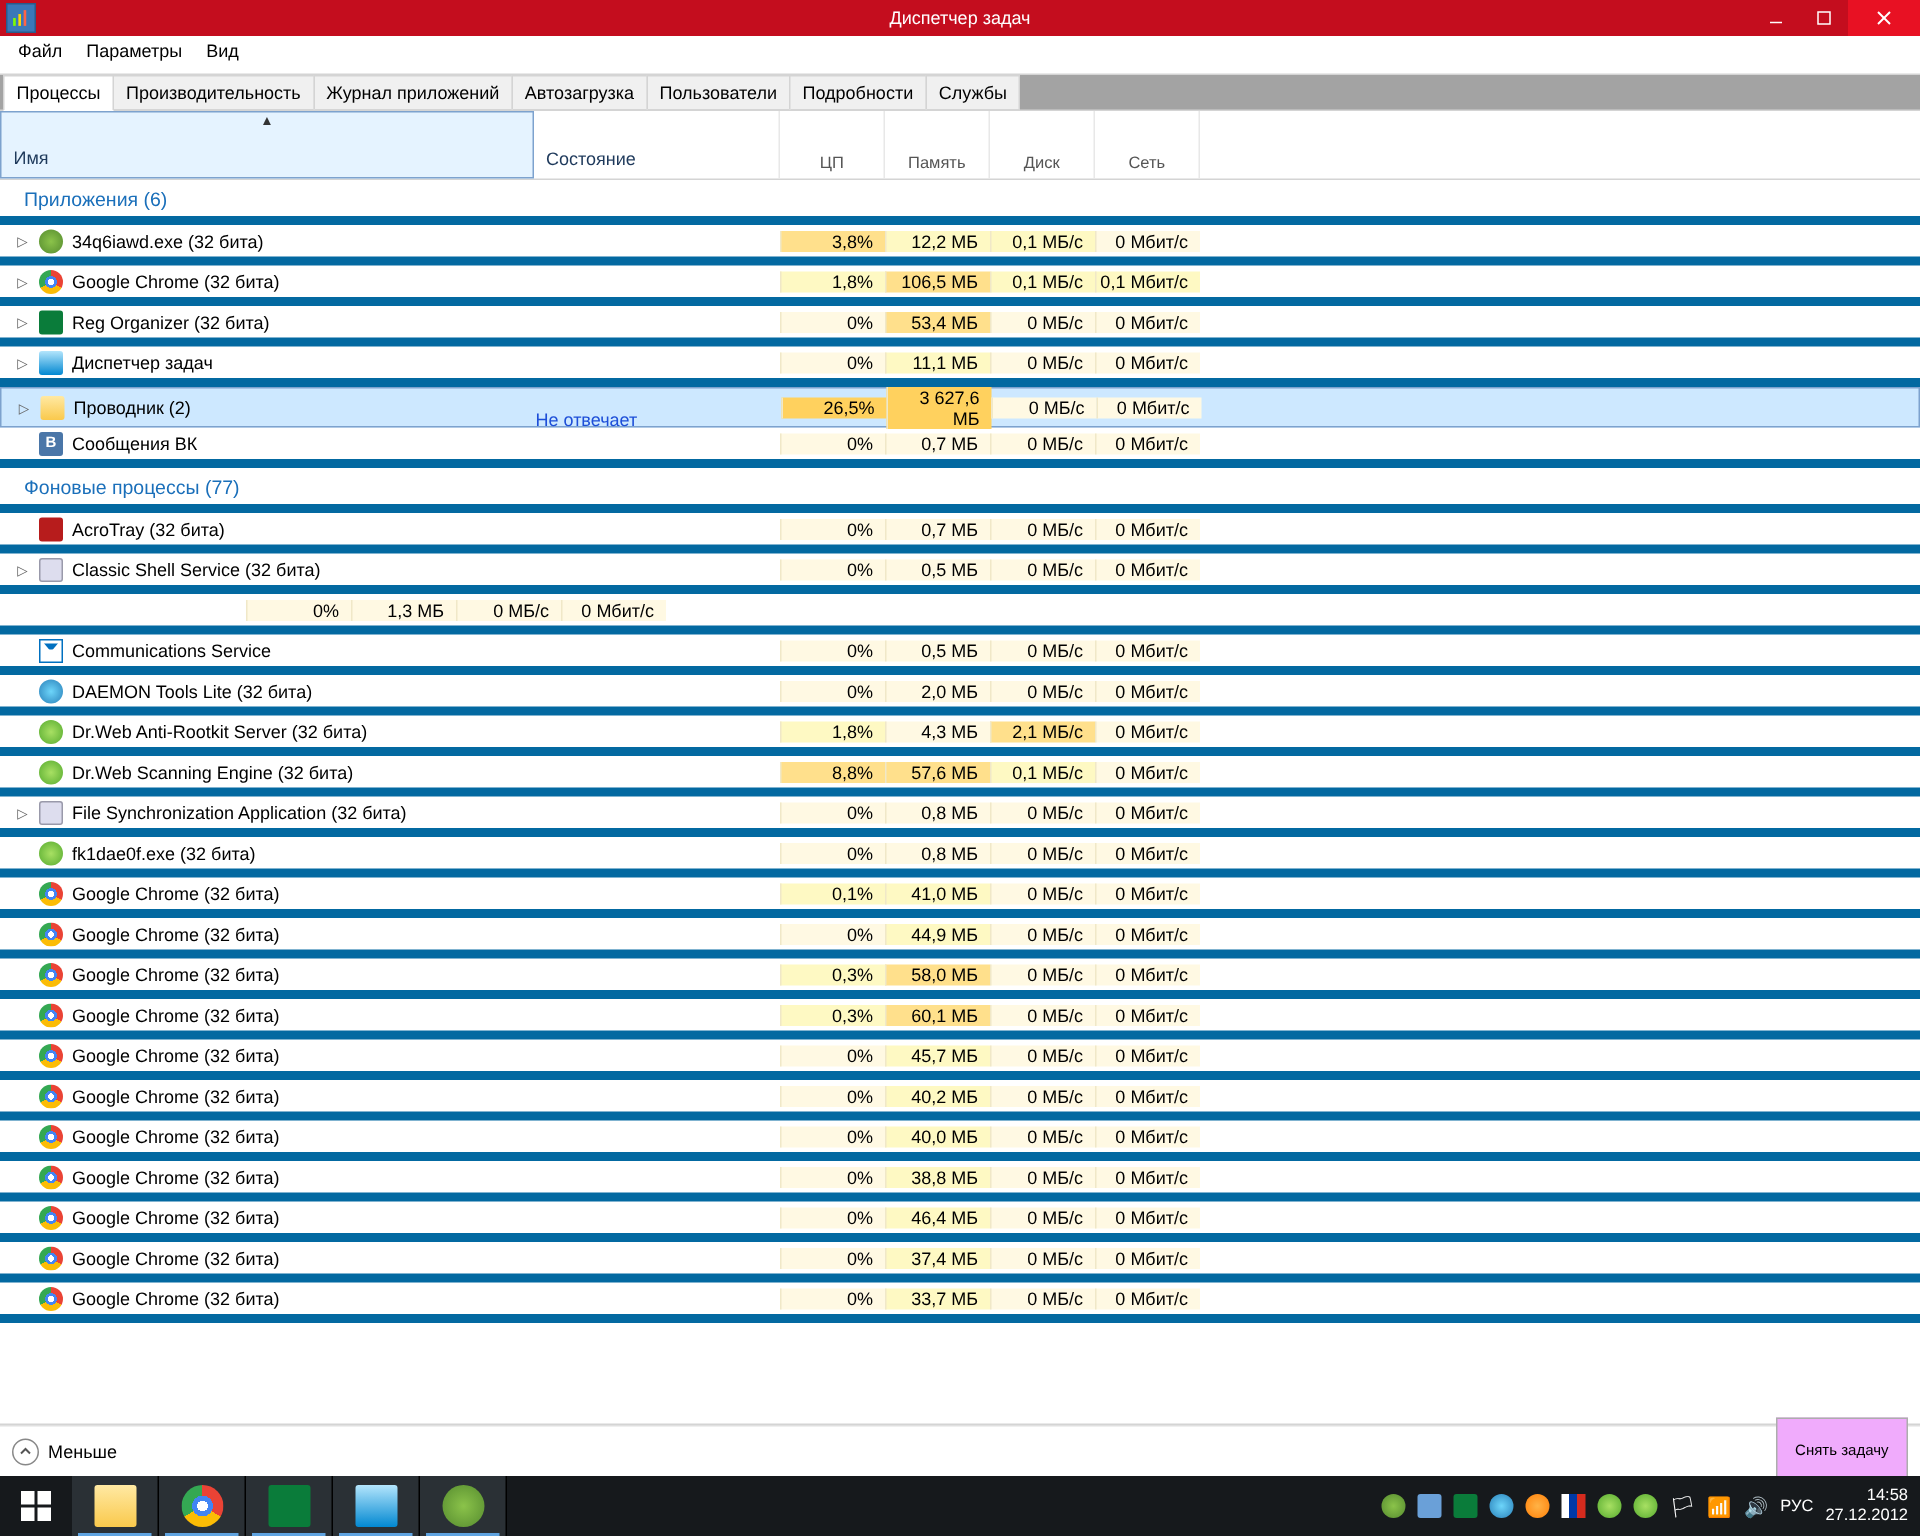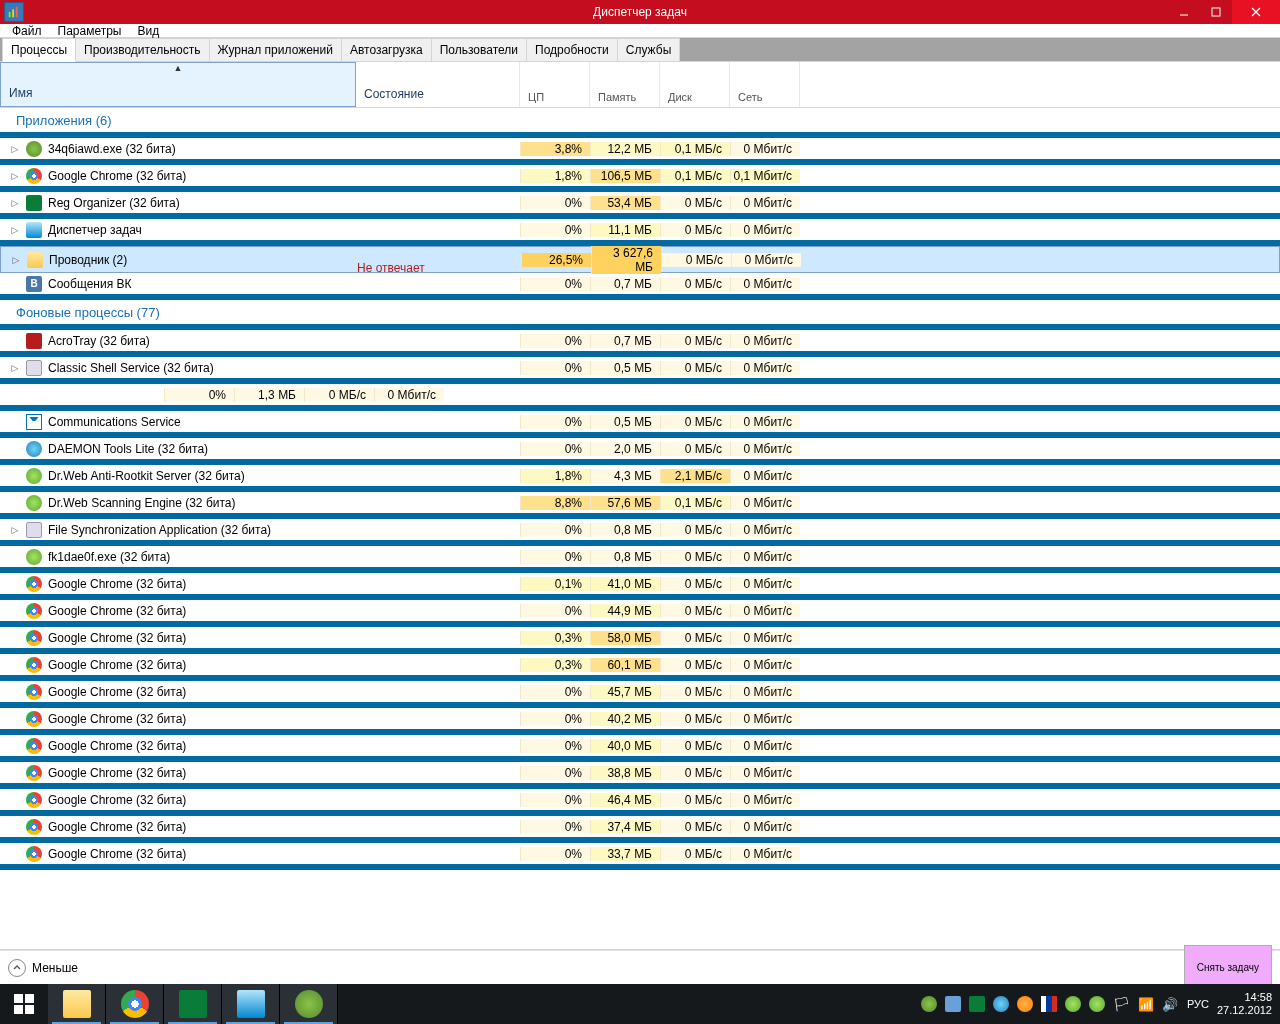--- a/index.html
+++ b/index.html
@@ -4,42 +4,42 @@
 <style>
 * { box-sizing: border-box; margin: 0; padding: 0; }
 body { font-family: "Segoe UI", Tahoma, sans-serif; font-size: 12px; background: #fff; width: 1280px; height: 1024px; overflow: hidden; display: flex; flex-direction: column; }
 .titlebar { height: 24px; background: #c40d1e; color: #fff; display: flex; align-items: center; position: relative; }
 .titlebar-icon { width: 20px; height: 20px; margin: 0 4px; background: #3a78b8; border: 1px solid #2a5a8a; display: flex; align-items: center; justify-content: center; }
 .titlebar-title { position: absolute; left: 50%; transform: translateX(-50%); font-size: 12px; }
 .titlebar-btns { margin-left: auto; display: flex; }
 .titlebar-btn { width: 32px; height: 24px; display: flex; align-items: center; justify-content: center; color: #fff; cursor: pointer; }
 .titlebar-btn.close { width: 48px; background: #e81123; }
 .titlebar-btn svg { width: 10px; height: 10px; }
-.menubar { height: 14px; background: #fff; border-bottom: 1px solid #d4d4d4; display: flex; align-items: center; padding: 0 4px; font-size: 12px; }
+.menubar { height: 26px; background: #fff; border-bottom: 1px solid #d4d4d4; display: flex; align-items: flex-start; padding: 0 4px; font-size: 12px; }
 .menubar-item { padding: 3px 8px; cursor: pointer; }
 .tabs { display: flex; align-items: flex-end; border-bottom: 1px solid #d4d4d4; background: #a3a3a3; height: 24px; padding-left: 2px; }
 .tab { padding: 4px 8px; border: 1px solid #d4d4d4; border-bottom: none; background: #fff; margin-right: -1px; cursor: pointer; font-size: 12px; position: relative; }
 .tab.active { background: #fff; z-index: 2; border-bottom: 1px solid #fff; margin-bottom: -1px; }
 .tab:not(.active) { background: #f0f0f0; }
 .content { flex: 1; display: flex; flex-direction: column; overflow: hidden; border-bottom: 1px solid #d4d4d4; }
 .table-header { display: flex; border-bottom: 1px solid #d4d4d4; height: 46px; background: #fff; }
 .th { border-right: 1px solid #e8e8e8; display: flex; flex-direction: column; justify-content: flex-end; padding: 4px 8px; font-size: 12px; }
 .th-name { flex: 0 0 356px; background: #e5f3ff; border: 1px solid #7da2ce; color: #1e395b; justify-content: flex-end; padding-bottom: 6px; position:relative; }
 .th-name .sort-arrow { position:absolute; top:0; left:50%; transform:translateX(-50%); font-size:9px; color:#333; }
 .th-state { flex: 0 0 164px; color: #1e395b; padding-bottom: 6px; }
 .th-metric { flex: 0 0 70px; text-align: right; }
 .th-metric .pct { font-size: 14px; color: #a16207; text-align: right; }
-.th-metric .lbl { font-size: 11px; color: #555; text-align: left; margin-top: 48px; }
+.th-metric .lbl { font-size: 11px; color: #555; text-align: center; margin-top: 48px; }
 .table-body { flex: 1; overflow-y: scroll; overflow-x: hidden; }
 .row { display: flex; height: 27px; align-items: center; border-bottom: 6px solid #0369a1; }
 .row.selected { background: #cde8ff; border: 1px solid #7da2ce; }
 .row.group { height: 30px; }
 .cell-name { flex: 0 0 356px; display: flex; align-items: center; padding-left: 10px; gap: 6px; font-size: 12px; }
 .cell-state { flex: 0 0 164px; font-size: 12px; color: #333; }
-.cell-state.err { color: #b91c1c; margin-top: 16px; }
+.cell-state.err { color: #1d4ed8; margin-top: 16px; }
 .cell-metric { flex: 0 0 70px; text-align: right; padding-right: 8px; font-size: 12px; border-left: 1px solid #f0e8c8; }
 .heat-0 { background: #fff9e3; }
 .heat-1 { background: #fef9c3; }
 .heat-2 { background: #ffe08c; }
 .heat-3 { background: #ffd15e; }
 .expand { width: 10px; font-size: 9px; color: #666; text-align: center; }
 .proc-icon { width: 16px; height: 16px; flex-shrink: 0; }
 .group-label { color: #1a6fba; font-size: 13px; padding-left: 6px; }
 .footer { height: 34px; display: flex; align-items: center; padding: 0 8px; background: #fff; border-top: 1px solid #e0e0e0; }
 .fewer { display: flex; align-items: center; gap: 6px; cursor: pointer; font-size: 12px; }

